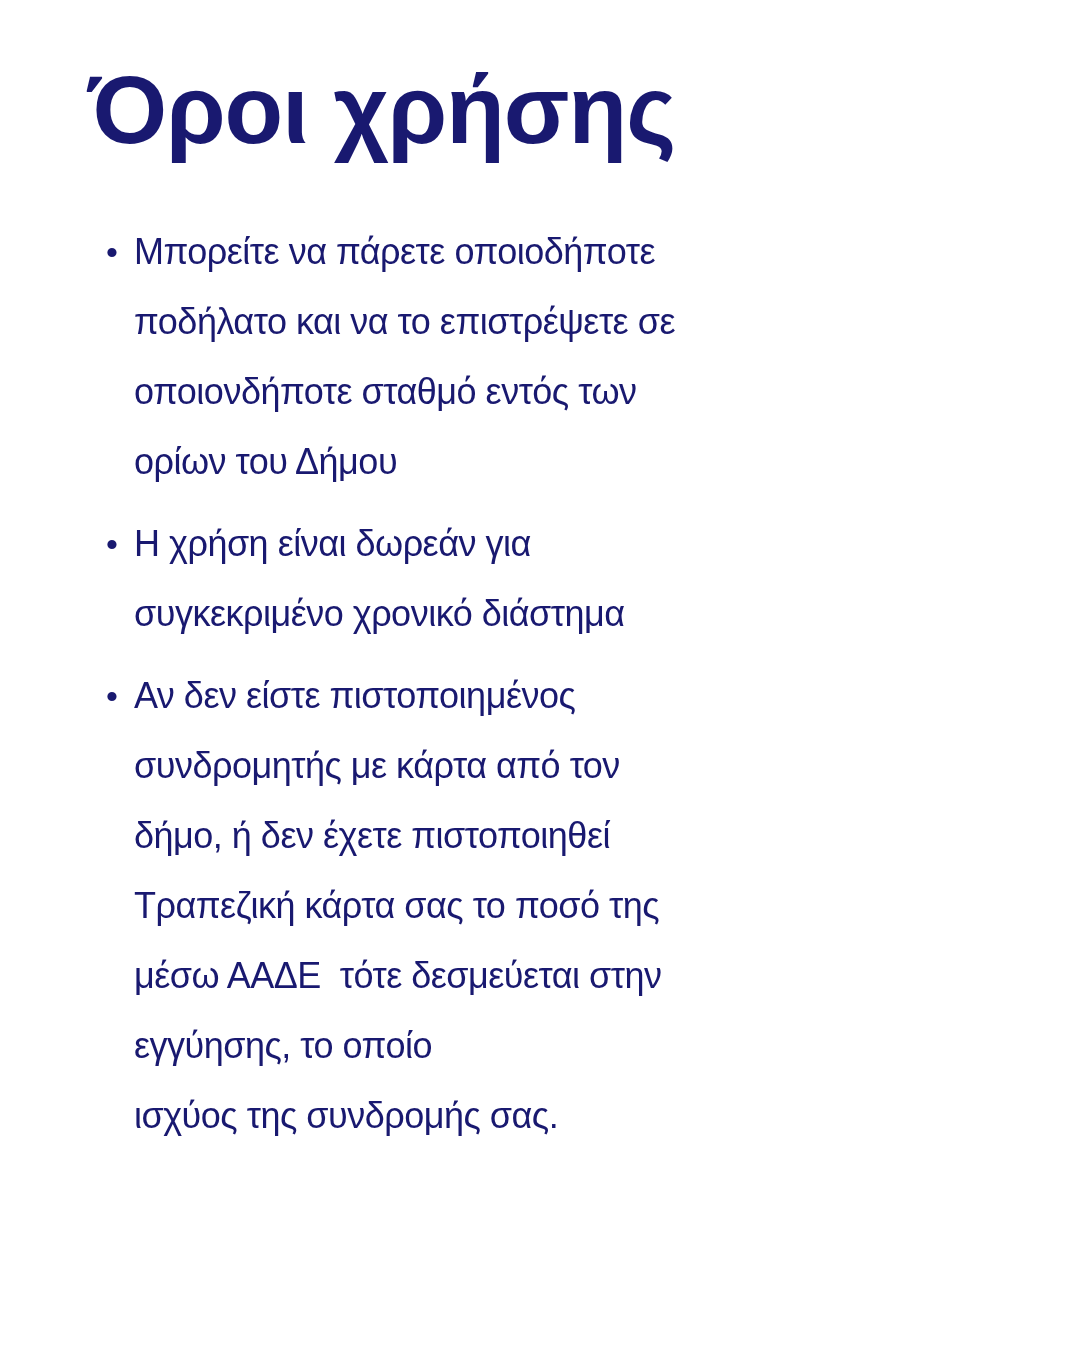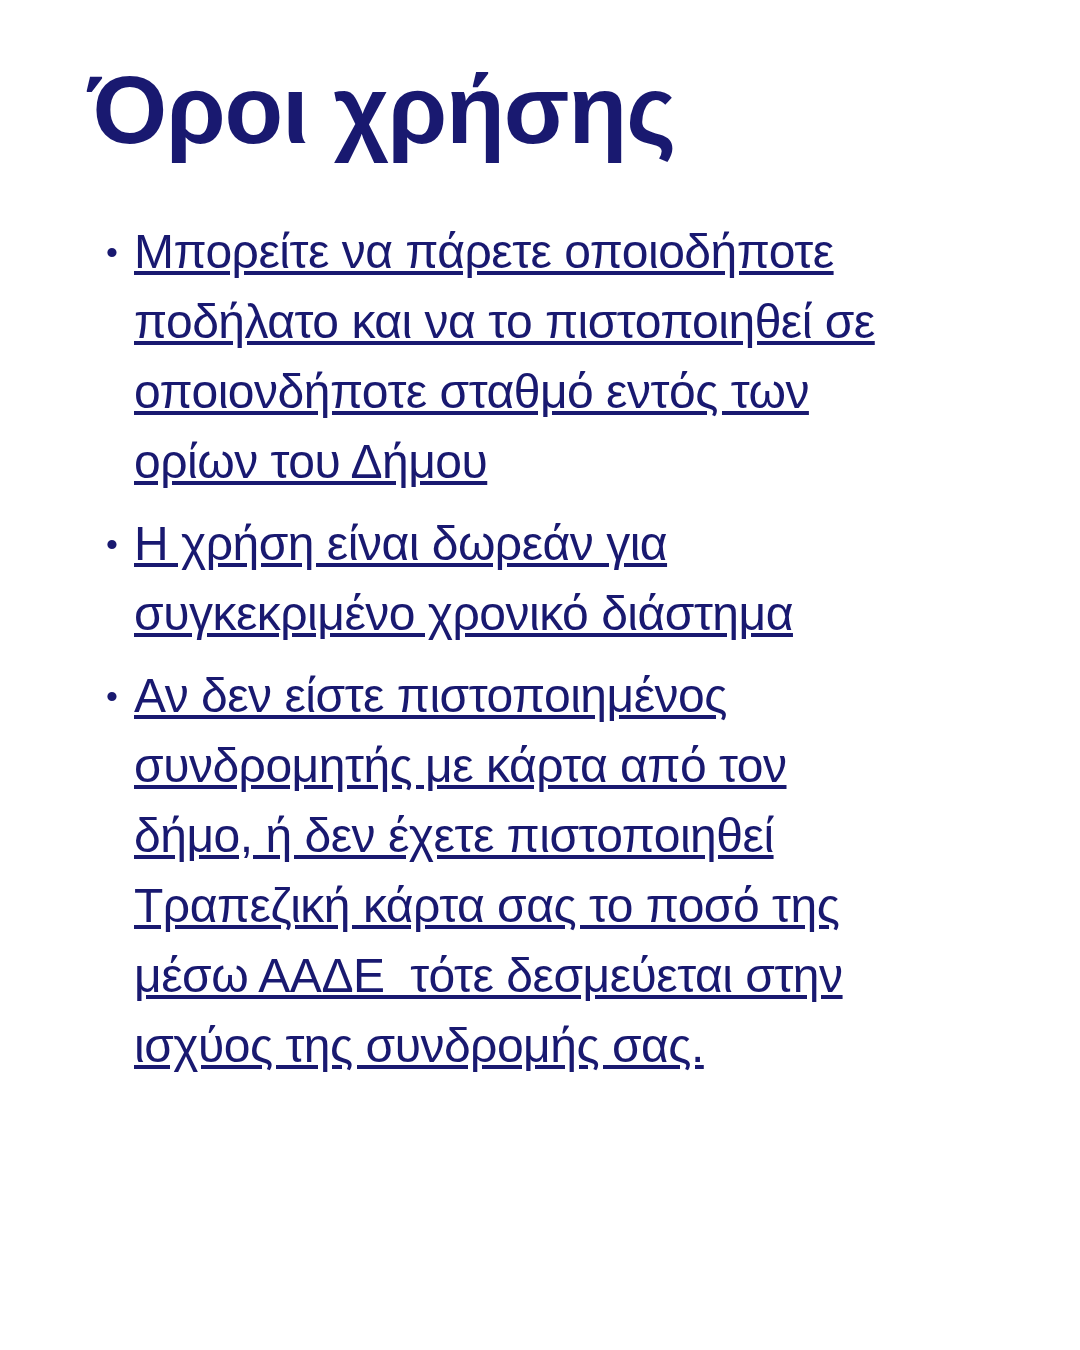--- a/index.html
+++ b/index.html
@@ -36,42 +36,41 @@
   .dot {
     flex: 0 0 28px;
     width: 28px;
     font-size: 34px;
     line-height: 70px;
     color: var(--ink);
   }
   .lines { flex: 1 1 auto; }
   .line {
     display: block;
-    font-size: 48px;
+    font-size: 36px;
     line-height: 70px;
     letter-spacing: -0.5px;
     color: var(--ink);
     white-space: pre;
-    text-decoration: underline;
   }
 </style>
 </head>
 <body>
 
 <div class="page">
 
   <h1 class="title">Όροι χρήσης</h1>
 
   <div class="bullets">
 
     <div class="bullet">
       <span class="dot">•</span>
       <div class="lines">
         <span class="line">Μπορείτε να πάρετε οποιοδήποτε</span>
-        <span class="line">ποδήλατο και να το πιστοποιηθεί σε</span>
+        <span class="line">ποδήλατο και να το επιστρέψετε σε</span>
         <span class="line">οποιονδήποτε σταθμό εντός των</span>
         <span class="line">ορίων του Δήμου</span>
       </div>
     </div>
 
     <div class="bullet">
       <span class="dot">•</span>
       <div class="lines">
         <span class="line">Η χρήση είναι δωρεάν για</span>
         <span class="line">συγκεκριμένο χρονικό διάστημα</span>
@@ -79,18 +78,19 @@
     </div>
 
     <div class="bullet">
       <span class="dot">•</span>
       <div class="lines">
         <span class="line">Αν δεν είστε πιστοποιημένος</span>
         <span class="line">συνδρομητής με κάρτα από τον</span>
         <span class="line">δήμο, ή δεν έχετε πιστοποιηθεί</span>
         <span class="line">Τραπεζική κάρτα σας το ποσό της</span>
         <span class="line">μέσω ΑΑΔΕ  τότε δεσμεύεται στην</span>
+        <span class="line">εγγύησης, το οποίο</span>
         <span class="line">ισχύος της συνδρομής σας.</span>
       </div>
     </div>
 
   </div>
 </div>
 
 </body></html>

